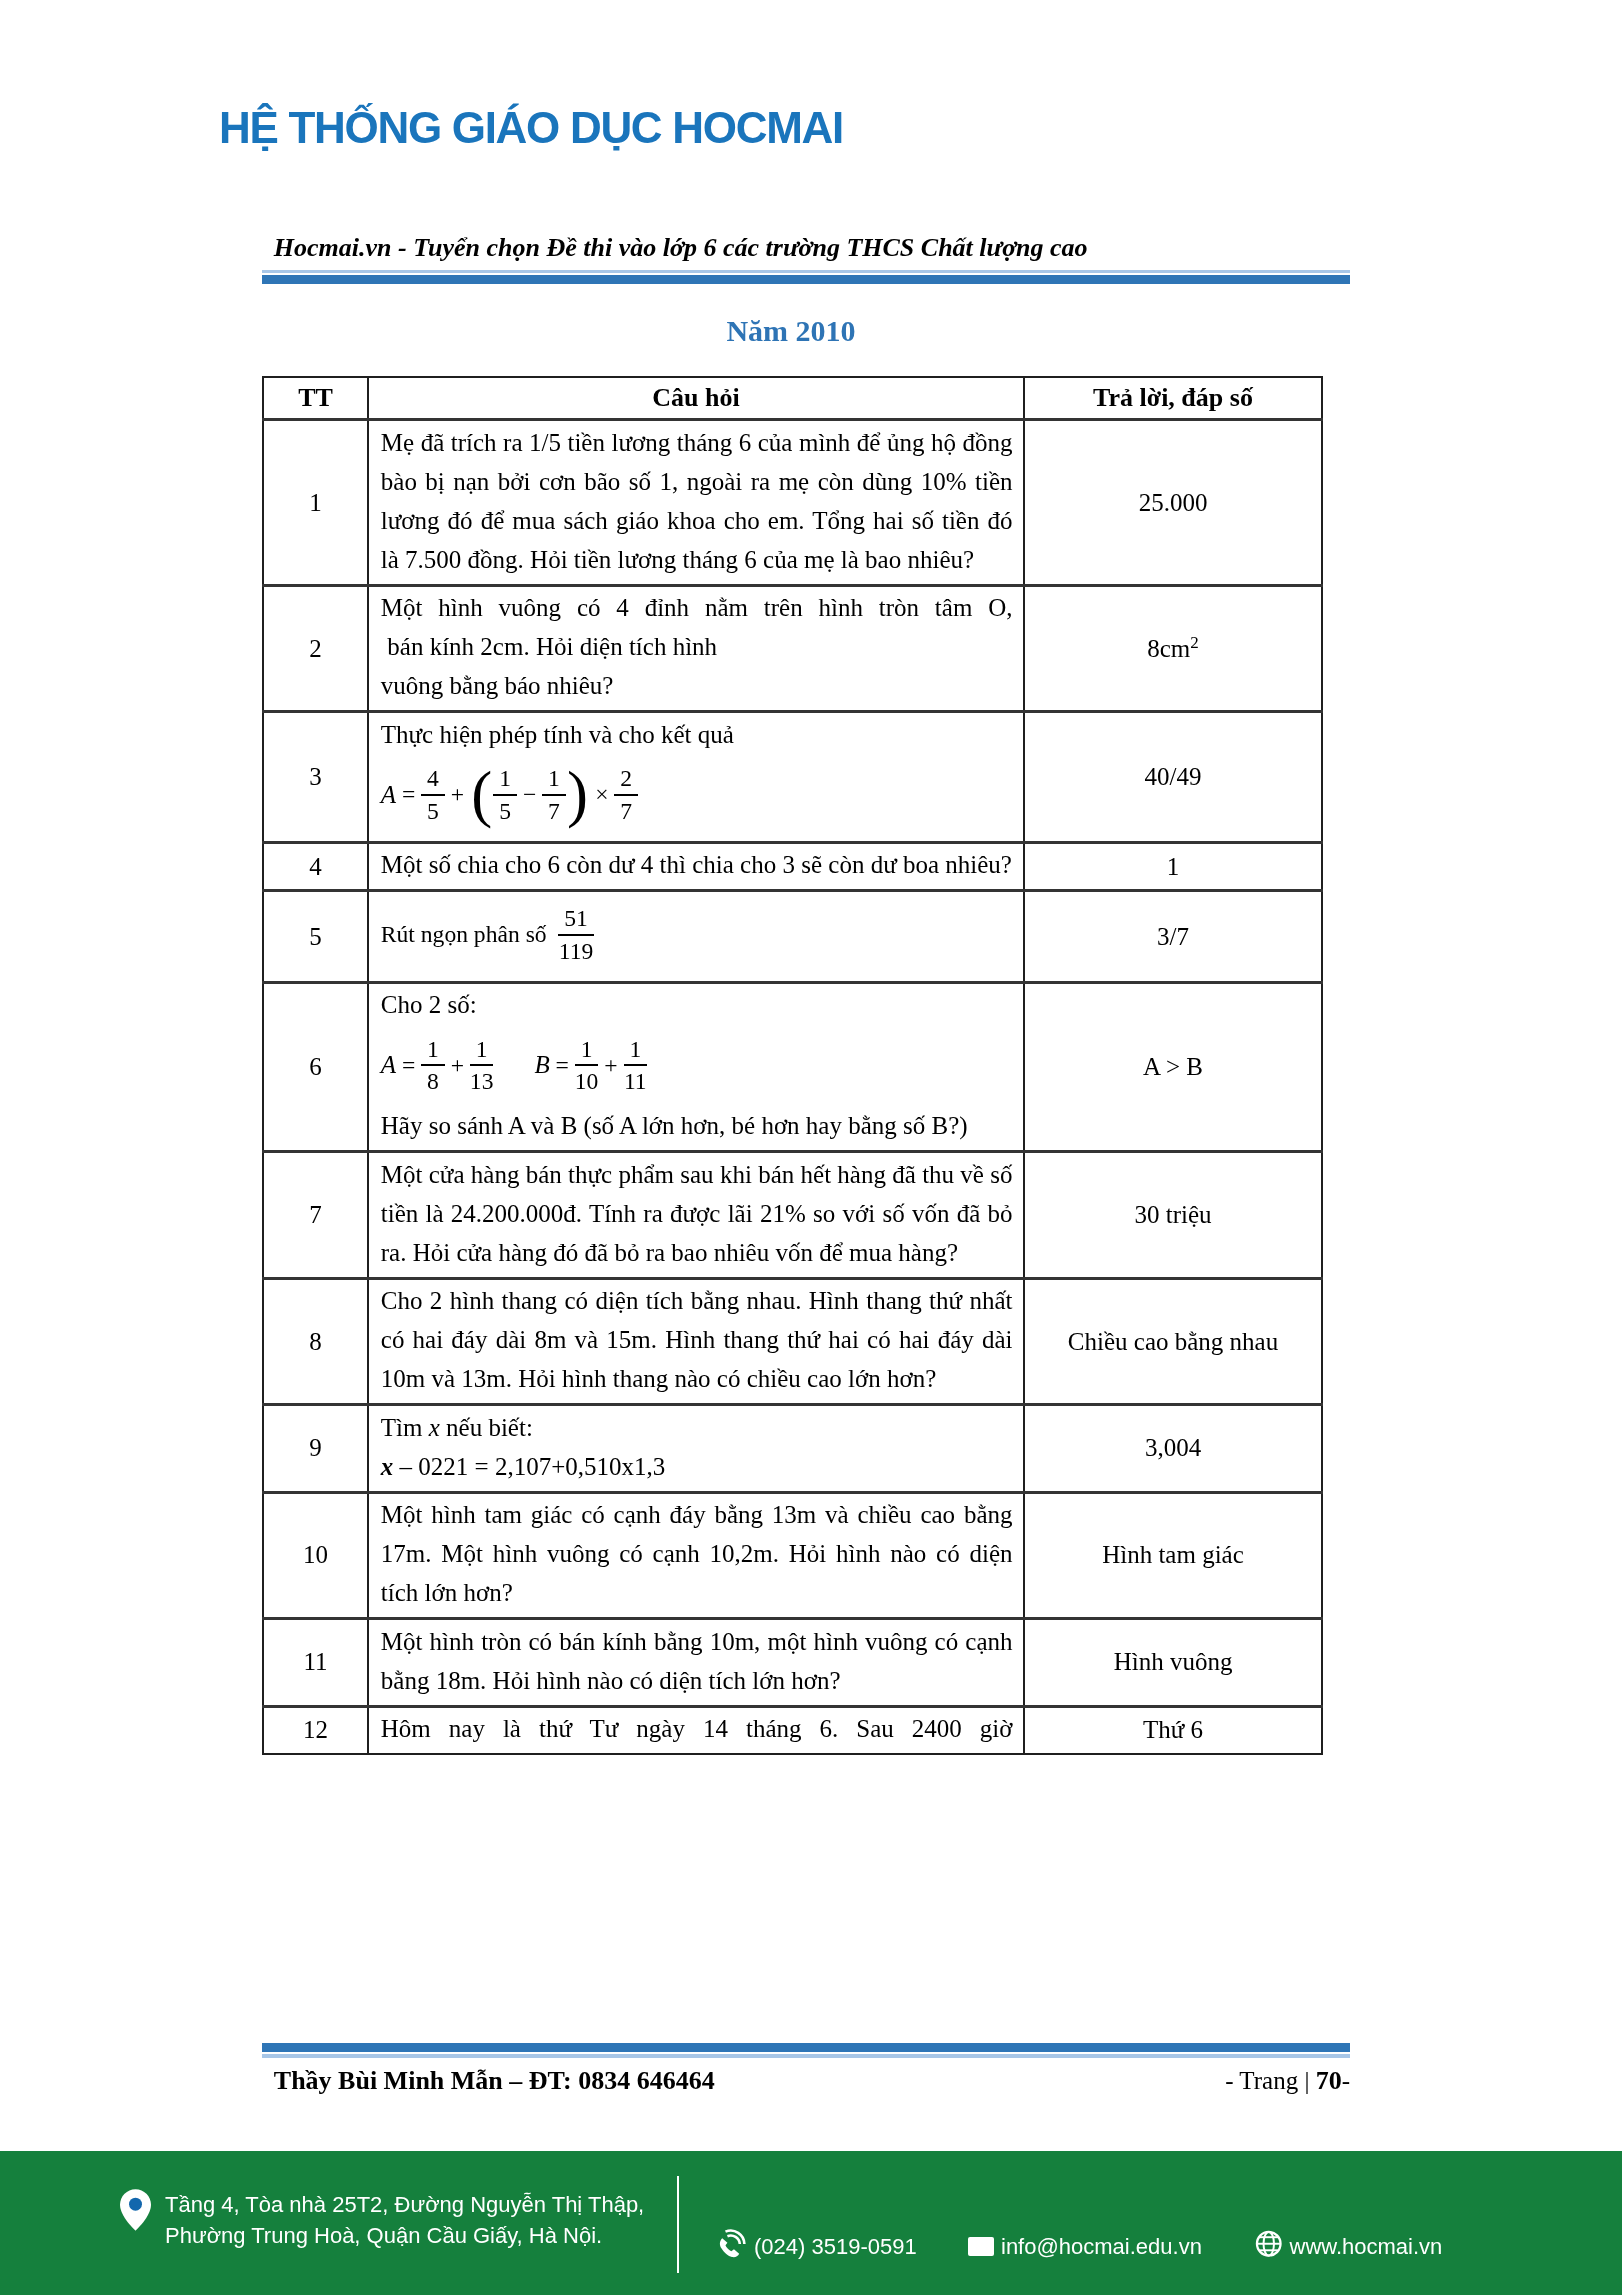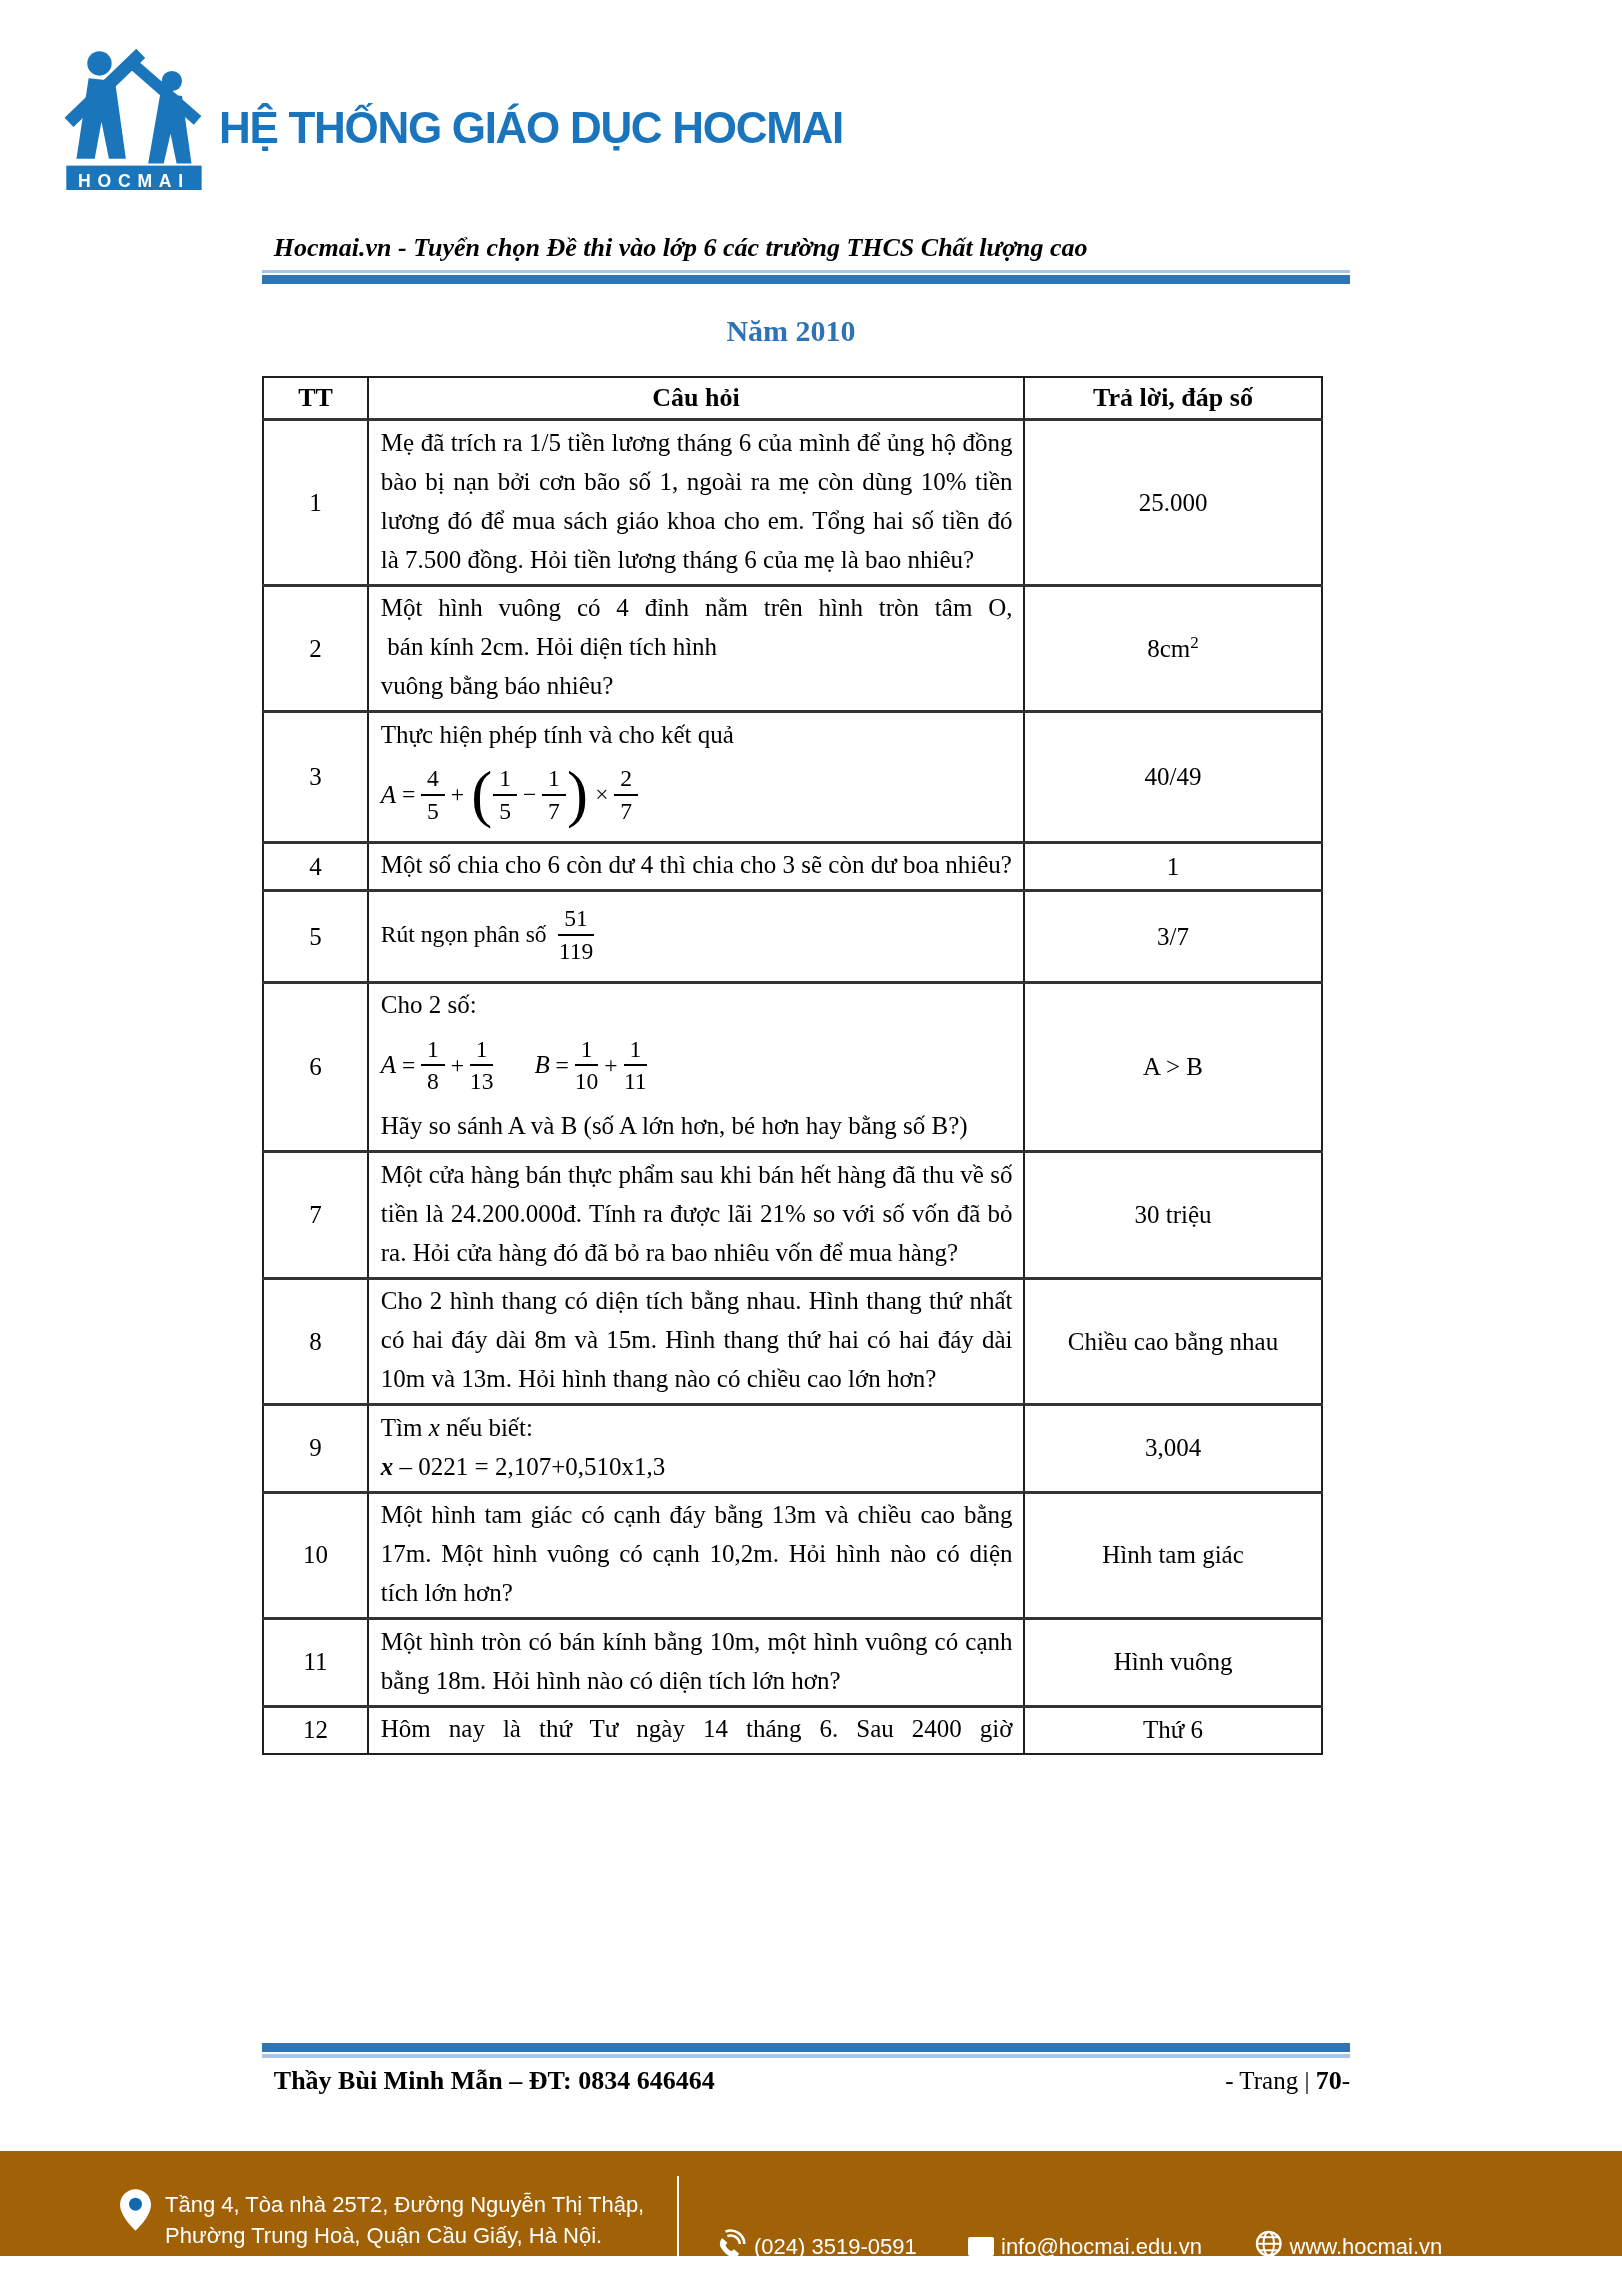--- a/index.html
+++ b/index.html
@@ -57,50 +57,36 @@
   
   .pagefoot-rules{position:absolute;left:262px;top:2043px;width:1088px;}
   .pagefoot-rules .rule-light{margin-top:2px;}
   .pagefoot-text{position:absolute;left:262px;top:2066px;width:1088px;display:flex;
                  justify-content:space-between;align-items:baseline;}
   .teacher{font-weight:bold;font-size:26px;padding-left:11.8px;}
   .pageno{font-size:25px;}
   .pageno b{font-size:26px;}
 
   
-  .bottombar{position:absolute;left:0;top:2151px;width:1623px;height:105px;background:#a16207;
+  .bottombar{position:absolute;left:0;top:2151px;width:1623px;height:145px;background:#15803d;
              color:#fff;font-family:"Liberation Sans","DejaVu Sans",sans-serif;}
   .pin{position:absolute;left:120px;top:38px;}
   .address{position:absolute;left:165px;top:38px;font-size:22px;line-height:31px;}
   .vdiv{position:absolute;left:677px;top:25px;width:2px;height:97px;background:#ffffff;}
   .bargroup{position:absolute;top:0;height:145px;display:flex;align-items:center;gap:7px;font-size:22px;margin-top:23px;}
   .g-phone{left:717px;}
   .g-email{left:968px;}
   .g-web{left:1255px;}
   .envelope{display:inline-block;width:26px;height:19.6px;background:#fff;border-radius:2px;}
 </style>
 </head>
 <body>
 
 <div class="page">
 
-  <div class="logo">
-    <svg width="156" height="157" viewBox="0 0 230 232" xmlns="http://www.w3.org/2000/svg">
-      <g fill="#1b75bb" stroke="none">
-        <line x1="16" y1="132" x2="122" y2="30" stroke="#1b75bb" stroke-width="19"></line>
-        <circle cx="61" cy="45" r="18"></circle>
-        <path d="M45,67 L84,71 L100,186 L75,186 L64,131 L54,186 L27,186 Z"></path>
-        <line x1="113" y1="48" x2="206" y2="129" stroke="#1b75bb" stroke-width="17"></line>
-        <circle cx="168" cy="71" r="15"></circle>
-        <path d="M151,89 L183,93 L197,193 L175,193 L166,149 L156,193 L133,193 Z"></path>
-        <rect x="12" y="196" width="200" height="44"></rect>
-      </g>
-      <text x="112" y="228" text-anchor="middle" fill="#ffffff" font-family="Liberation Sans, DejaVu Sans, sans-serif" font-size="26" font-weight="bold" letter-spacing="10">HOCMAI</text>
-    </svg>
-  </div>
 
   <div class="brand">
     <div class="brand-title">HỆ THỐNG GIÁO DỤC HOCMAI</div>
   </div>
 
   <div class="dochead">
     <div class="dochead-text">Hocmai.vn - Tuyển chọn Đề thi vào lớp 6 các trường THCS Chất lượng cao</div>
     <div class="rule-light"></div>
     <div class="rule-dark"></div>
   </div>

